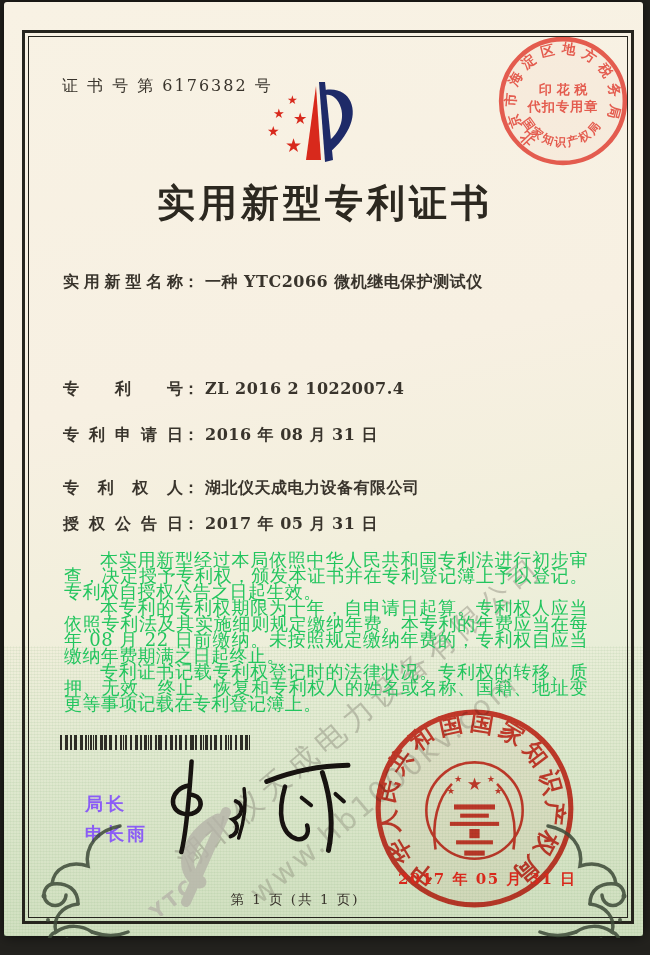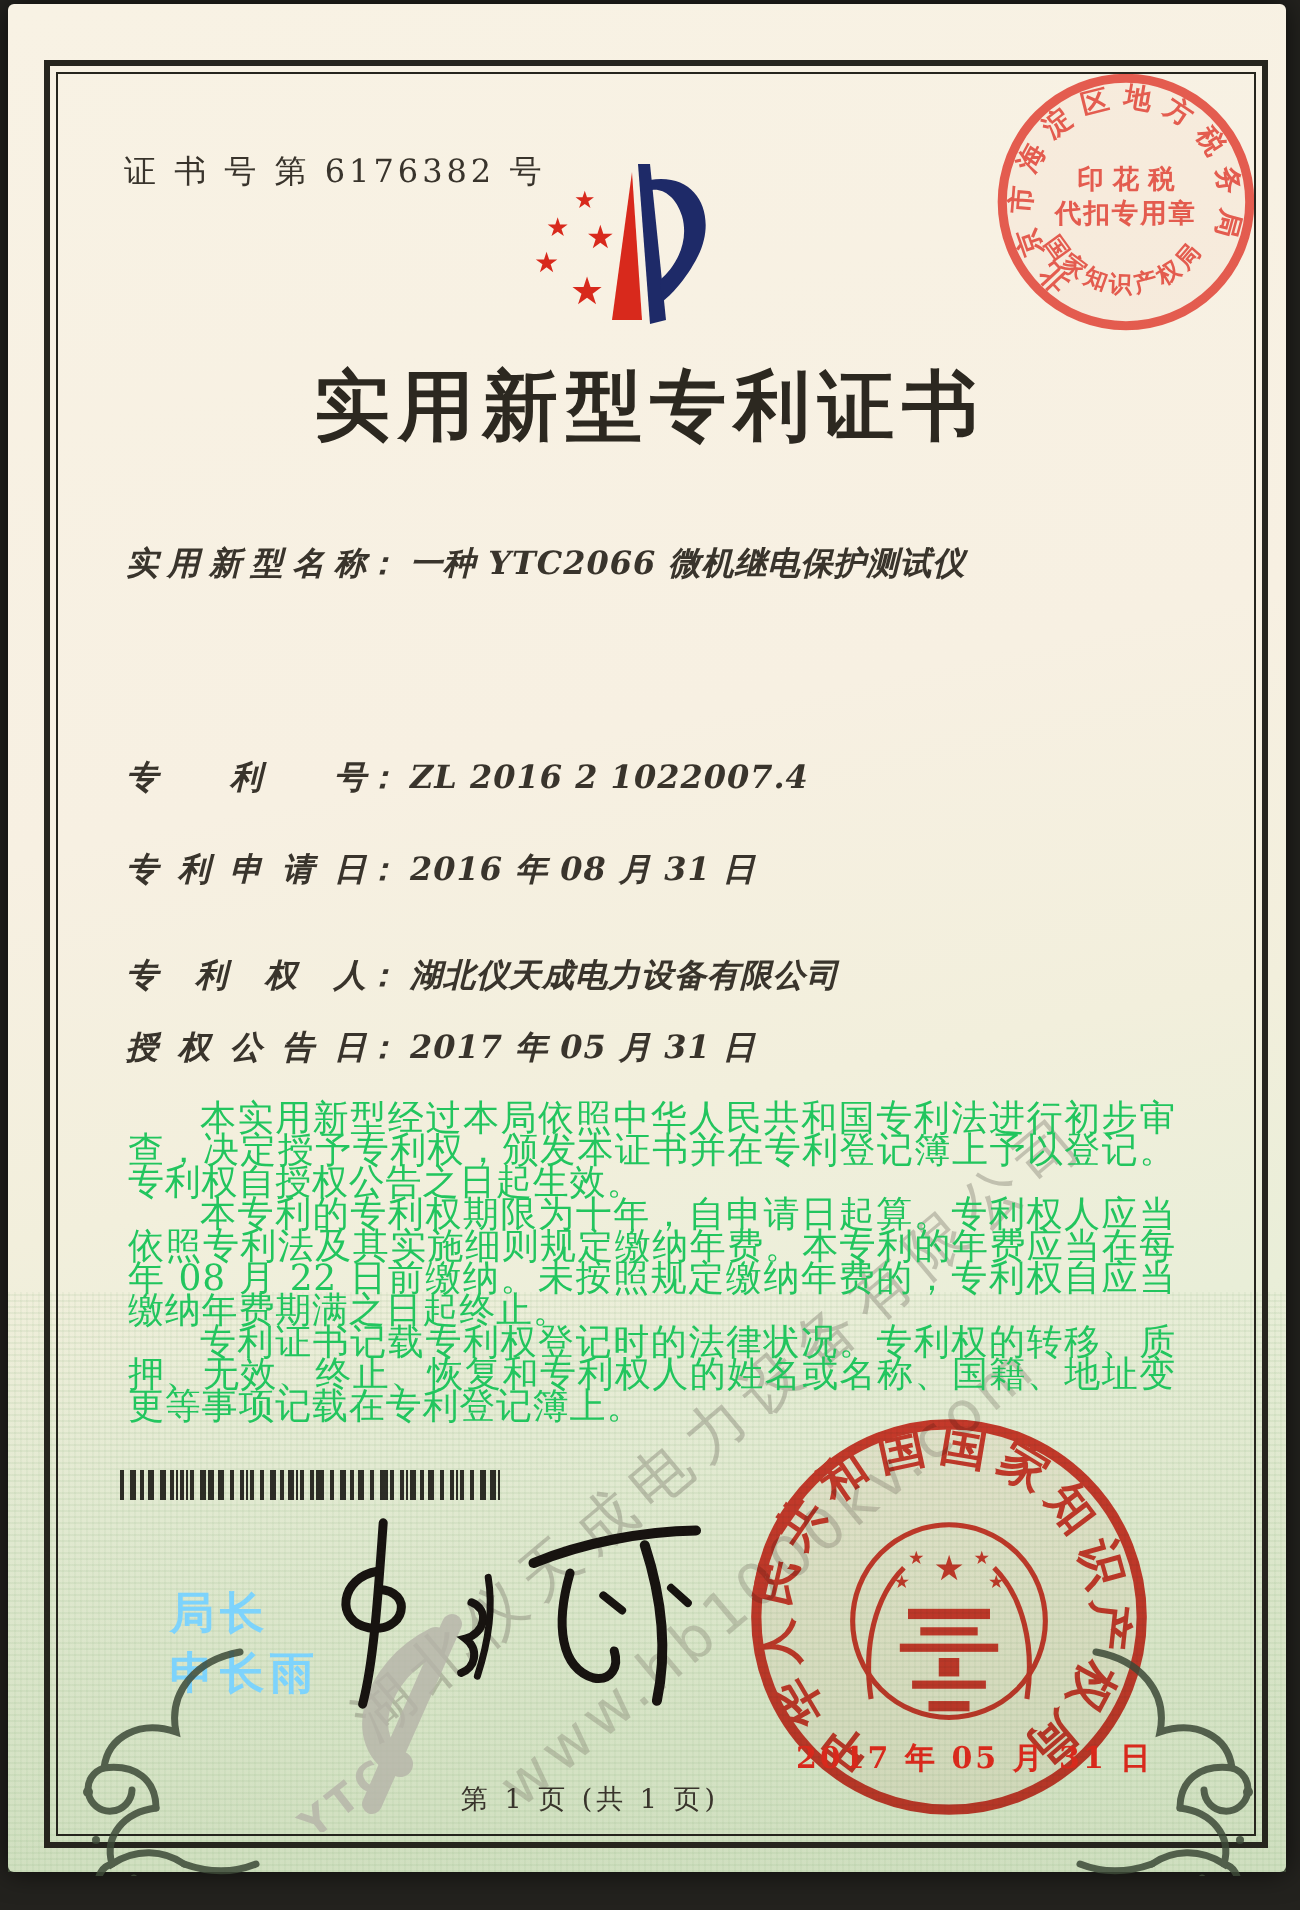--- a/index.html
+++ b/index.html
@@ -11,34 +11,34 @@
   .guilloche{position:absolute;left:4px;right:7px;bottom:19px;height:290px;
          background:
            linear-gradient(to top, rgba(140,180,125,.22), rgba(140,180,125,0)),
            repeating-linear-gradient(0deg, rgba(120,165,110,.10) 0 1px, transparent 1px 3px),
            repeating-linear-gradient(90deg, rgba(120,165,110,.07) 0 1px, transparent 1px 3px);}
   .frame{position:absolute;left:22px;top:30px;width:606px;height:888px;border:3px solid #26251e;}
   .frame-inner{position:absolute;inset:3px;border:1px solid #26251e;}
   .cert-no{position:absolute;left:62px;top:76px;font-size:16px;letter-spacing:2px;color:#39342c;}
   .title{position:absolute;left:0;top:178px;width:650px;text-align:center;font-size:38px;
          font-weight:700;letter-spacing:4px;color:#2c2820;}
-  .field{position:absolute;left:63px;font-size:16px;color:#39342c;white-space:nowrap;font-style:italic;}
+  .field{position:absolute;left:63px;font-size:16px;color:#39342c;white-space:nowrap;}
   .flabel{display:inline-block;width:120px;text-align:justify;text-align-last:justify;font-weight:600;vertical-align:top;}
   .fcolon{display:inline-block;margin-right:6px;font-weight:600;}
   .fvalue{font-weight:600;letter-spacing:.5px;}
   .body-text{position:absolute;left:64px;top:552px;width:524px;color:#22c55e;
          font-size:18px;line-height:16px;text-align:justify;letter-spacing:.4px;}
   .body-text p{margin:0;text-indent:2em;}
   .barcode{position:absolute;left:60px;top:735px;width:190px;height:15px;opacity:.88;
          background:
            repeating-linear-gradient(90deg,#15130f 0 2px,transparent 2px 5px),
            repeating-linear-gradient(90deg,#15130f 0 1px,transparent 1px 7px),
            repeating-linear-gradient(90deg,#15130f 0 1px,transparent 1px 11px);}
   .officer{position:absolute;left:85px;font-family:"DejaVu Sans",sans-serif;font-weight:700;
-         font-size:22px;letter-spacing:3px;color:#7dd3fc;}
+         font-size:18px;letter-spacing:3px;color:#8b5cf6;}
   .sig-svg{position:absolute;left:138px;top:748px;transform:rotate(-3deg);}
   .seal-svg{position:absolute;left:372px;top:706px;opacity:.9;mix-blend-mode:multiply;}
   .seal-date{position:absolute;left:398px;top:870px;font-size:15px;font-weight:700;
          letter-spacing:1.5px;color:#d8291c;}
   .stamp-svg{position:absolute;left:492px;top:30px;opacity:.85;mix-blend-mode:multiply;}
   .footer{position:absolute;left:0;top:891px;width:590px;text-align:center;
          font-size:13.5px;letter-spacing:2px;color:#39342c;}
   .wm{position:absolute;white-space:nowrap;font-family:"DejaVu Sans",sans-serif;
          transform-origin:left top;pointer-events:none;}
   .wm-company{left:168px;top:848px;font-size:30px;letter-spacing:6px;

